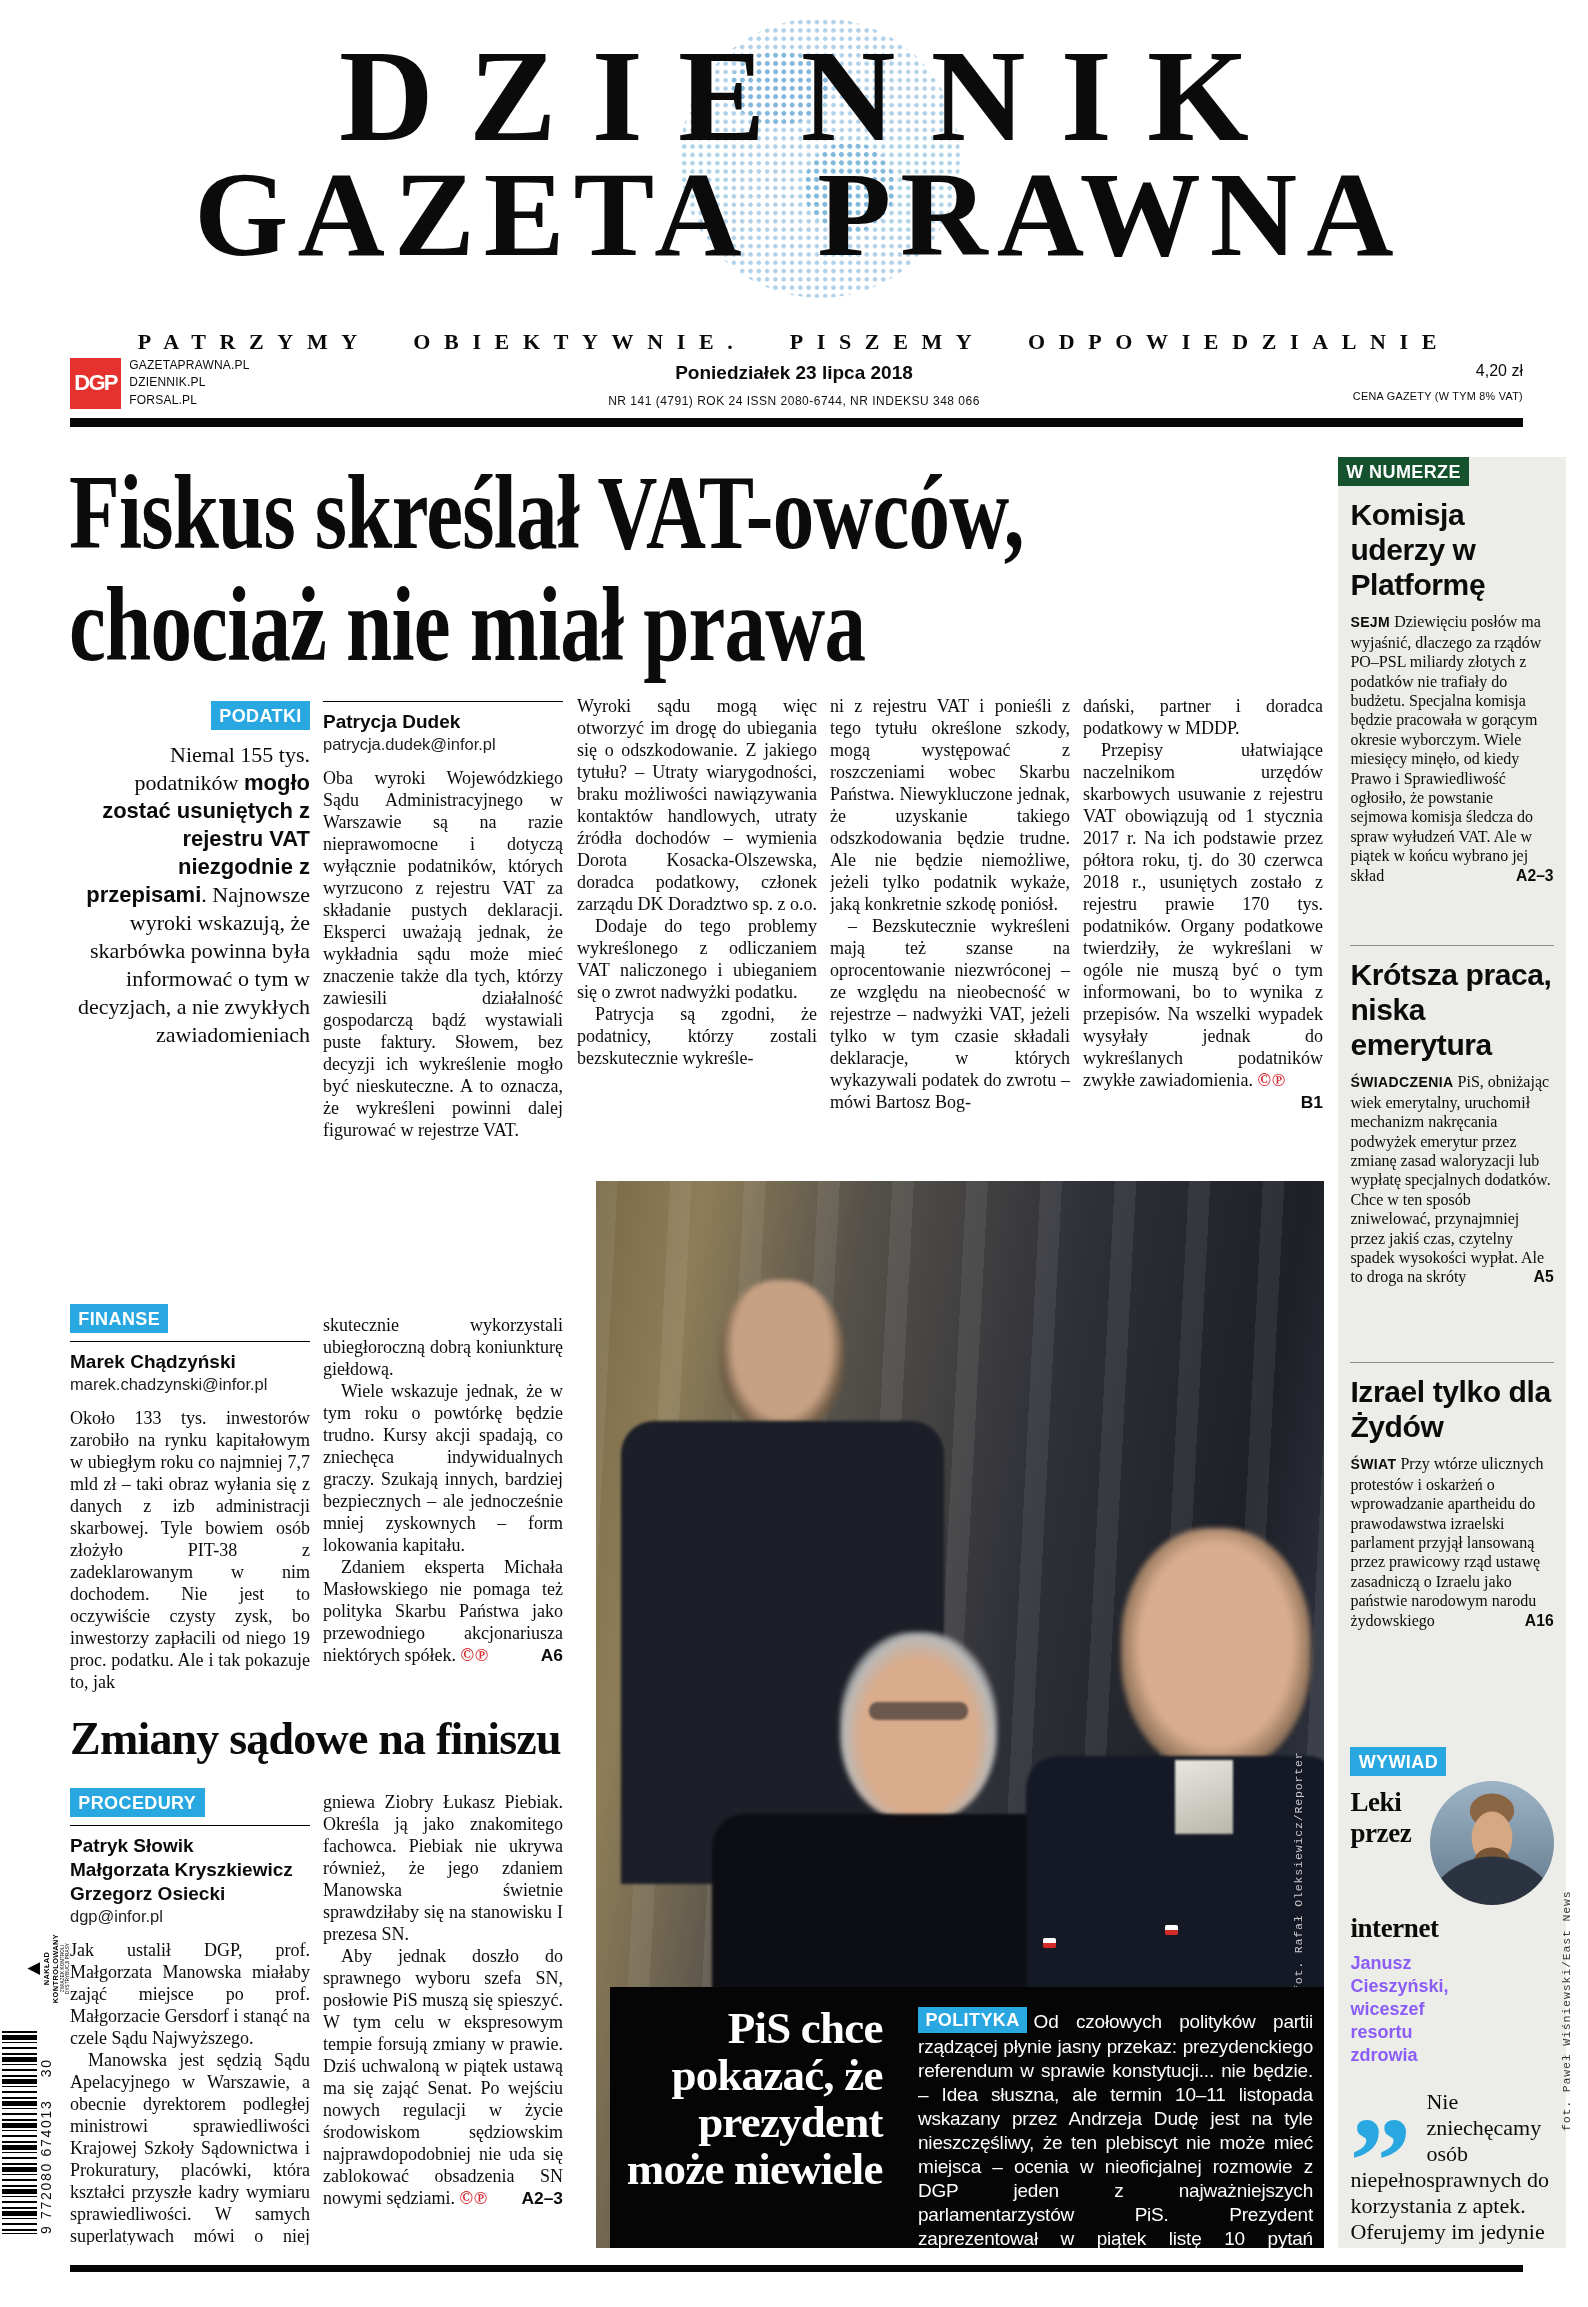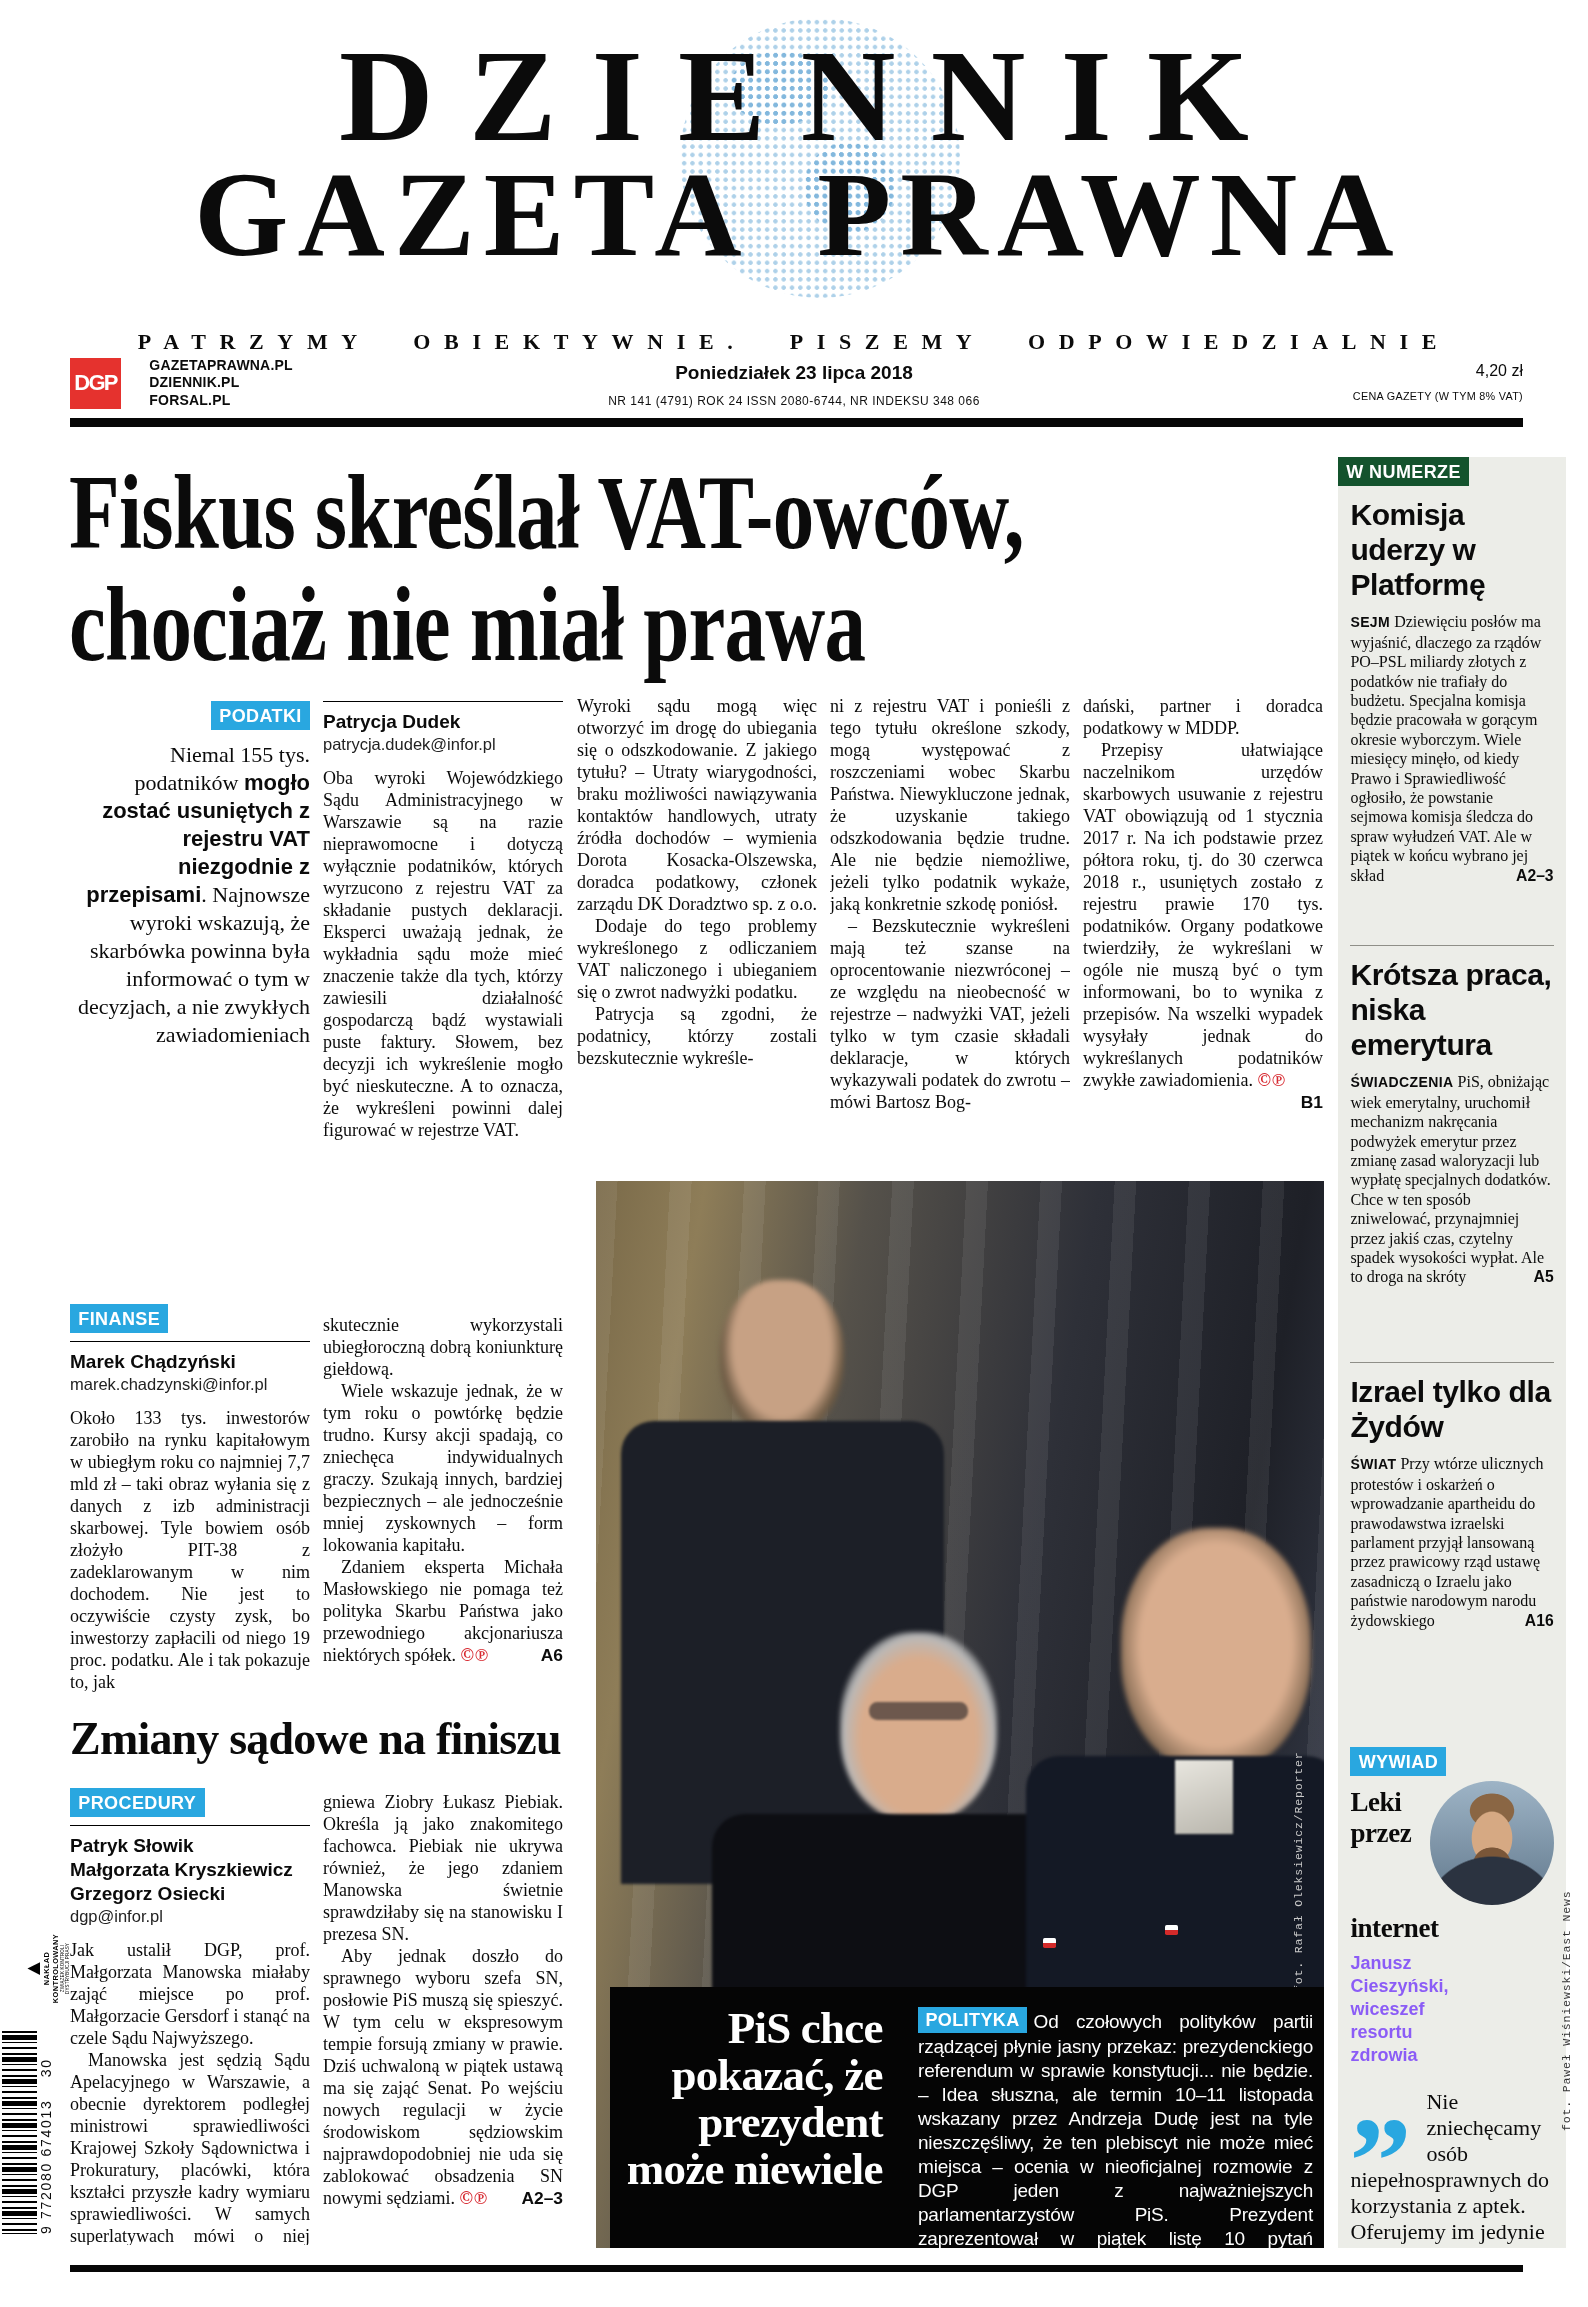--- a/index.html
+++ b/index.html
@@ -15,21 +15,21 @@
          background-size:8.3px 8.3px;opacity:.95;}
   .globe b{position:absolute;border-radius:50%;background-image:radial-gradient(#7db5dc 40%,transparent 44%);background-size:8.3px 8.3px;}
   .mast{left:0;top:0;width:1588px;text-align:center;font-weight:700;line-height:1;white-space:nowrap;}
   .mast1{top:30px;font-size:131px;letter-spacing:.27em;text-indent:.27em;}
   .mast2{top:154px;font-size:121px;letter-spacing:.075em;text-indent:.075em;word-spacing:.28em;}
   .tagline{left:0;top:329px;width:1588px;text-align:center;font-weight:700;font-size:22px;
            letter-spacing:.62em;word-spacing:1.1em;white-space:nowrap;}
   .brandbox{left:70px;top:357px;display:flex;align-items:center;gap:8.3px;}
   .dgplogo{width:51px;height:51px;background:#e5322e;color:#fff;display:flex;align-items:center;justify-content:center;
            font-weight:700;font-size:22px;letter-spacing:-1.7px;}
-  .brandlinks{font-weight:700;font-size:14px;line-height:17.4px;letter-spacing:0.2px;margin-left:20px;}
+  .brandlinks{font-weight:400;font-size:12px;line-height:17.4px;letter-spacing:0.2px;}
   .dateblock{left:50%;top:362px;transform:translateX(-50%);text-align:center;}
   .dateline{font-weight:700;font-size:19px;}
   .issueline{margin-top:10px;font-size:12px;letter-spacing:0.5px;color:#111;}
   .priceblock{right:65px;top:362px;text-align:right;}
   .price{font-weight:400;font-size:16px;}
   .pricenote{margin-top:10px;font-size:10.8px;letter-spacing:0.3px;}
   .toprule{left:70px;top:418px;width:1453px;height:9px;background:#070707;}
 
   
   .kicker{display:inline-block;background:#29a7e0;color:#fff;font-family:"Liberation Sans",sans-serif;

